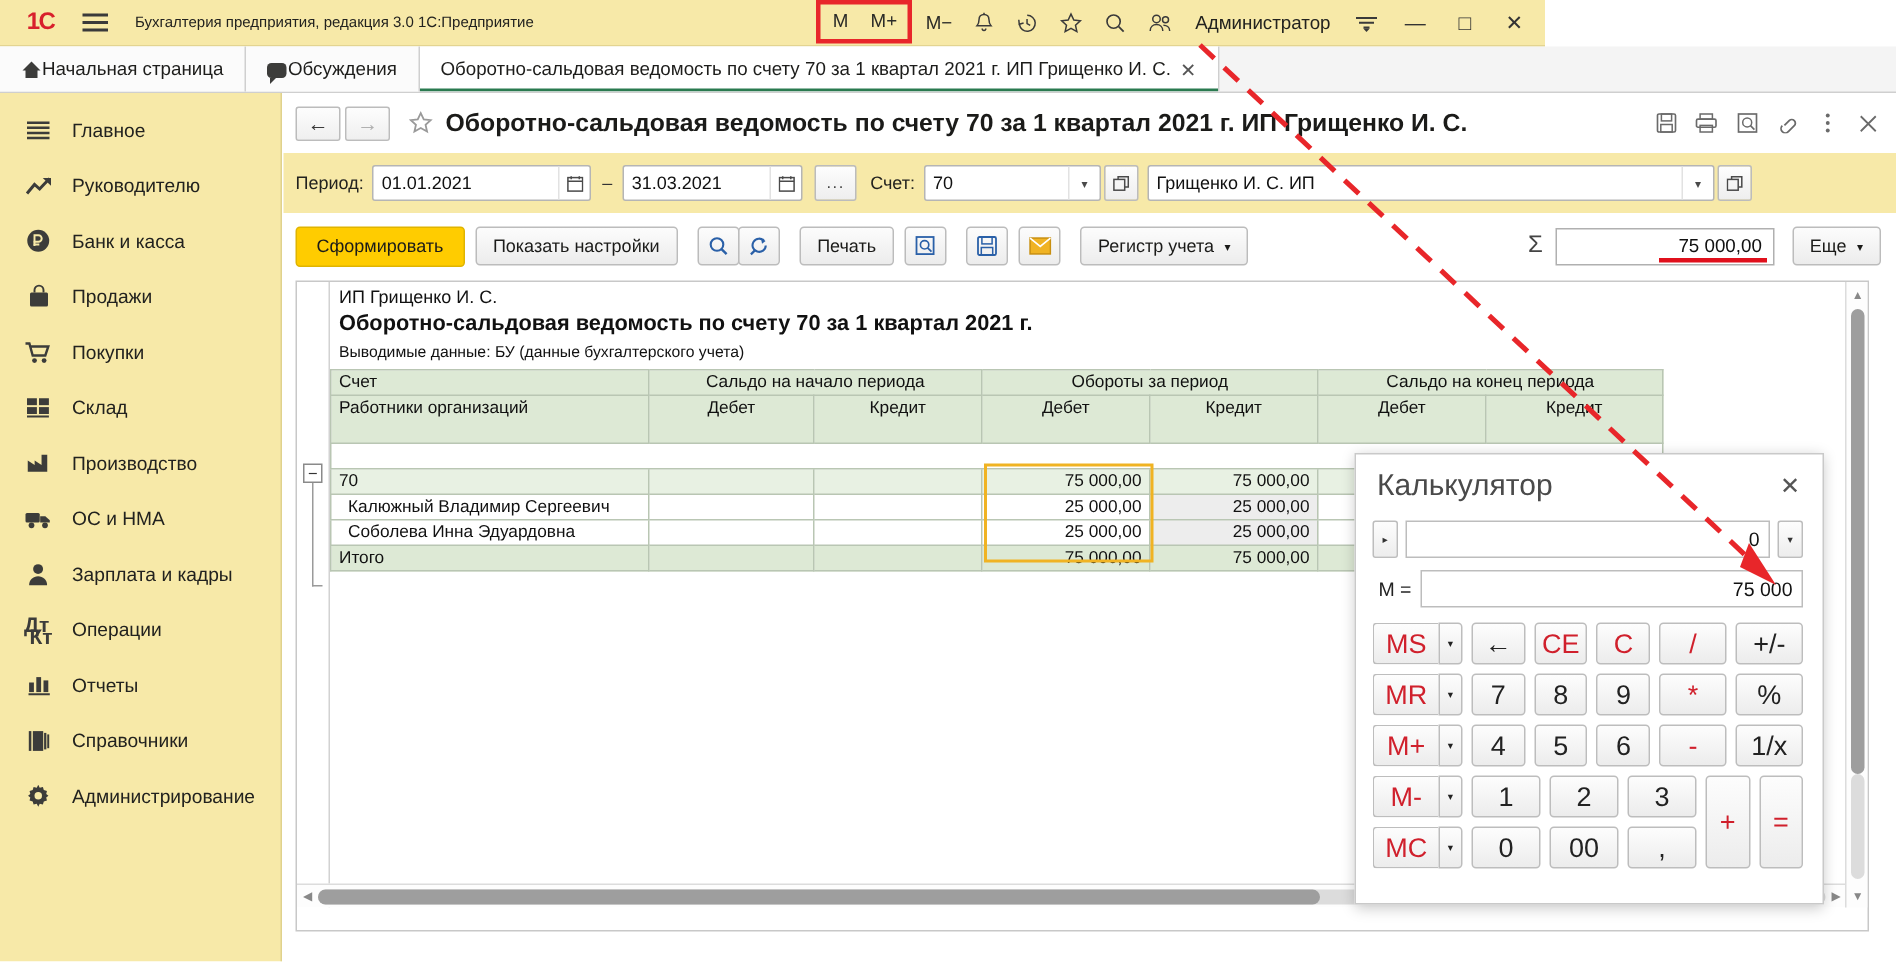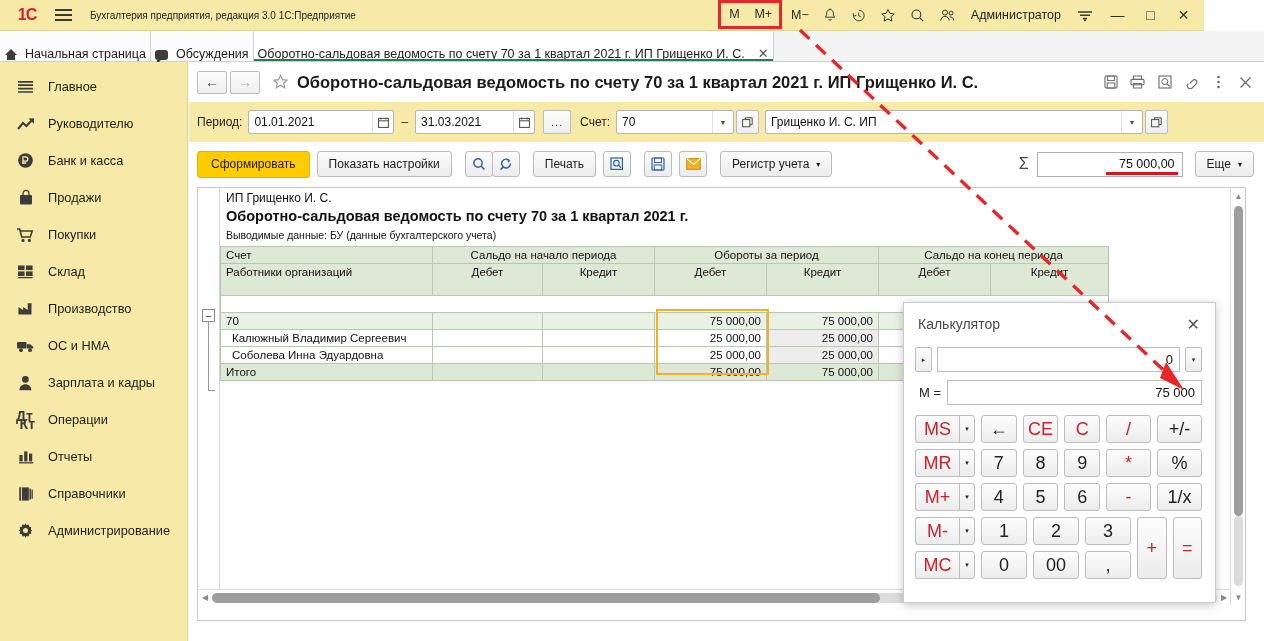--- a/index.html
+++ b/index.html
@@ -9,21 +9,21 @@
     overflow: hidden;
     font-family: "Liberation Sans", sans-serif;
     font-size: 12px;
     color: #1a1a1a;
     background: #fff;
   }
   #app { position: relative; width: 1264px; height: 641px; background:#fff; }
 
   
   .titlebar {
-    position:absolute; left:0; top:0; width:1204px; height:31px;
+    position:absolute; left:0; top:0; width:1030px; height:31px;
     background:#f7e9a8;
     display:flex; align-items:center;
     border-bottom:1px solid #e3d491;
   }
   .logo1c {
     width:34px; height:20px; margin-left:10px;
     display:flex; align-items:center; justify-content:center;
     font-weight:bold; color:#d8202c; font-size:16px; letter-spacing:-1px;
   }
   .burger { width:26px; height:22px; margin-left:6px; display:flex; flex-direction:column;
@@ -45,22 +45,22 @@
   .win-btn { width:33px; height:31px; display:flex; align-items:center; justify-content:center;
              font-size:14px; color:#333; cursor:pointer; }
 
   
   .tabbar {
     position:absolute; left:0; top:31px; width:1264px; height:31px;
     background:#f4f4f4; border-bottom:1px solid #cfcfcf;
     display:flex; align-items:stretch;
   }
   .tab {
-    display:flex; align-items:flex-end; gap:7px;
-    padding:0 4px; background:#fbfbfb;
+    display:flex; align-items:center; 
+    padding:0 14px; background:#fbfbfb;
     border-right:1px solid #cfcfcf; font-size:12.5px; color:#1d1d1b;
     cursor:pointer; position:relative; white-space:nowrap;
   }
   .tab.active { background:#fff; }
   .tab.active::after {
     content:""; position:absolute; left:0; right:0; bottom:0; height:2px; background:#2a7a50;
   }
   .tab .tclose { margin-left:6px; color:#555; font-size:13px; }
   .tab-ico { width:14px; height:13px; display:inline-block; position:relative; }
   .ico-home::before {
@@ -234,21 +234,21 @@
   .hthumb { position:absolute; left:0; top:0; width:66.5%; height:10px;
             background:#9e9e9e; border-radius:5px; }
 
   
   .calc {
     position:absolute; left:903px; top:302px; width:313px; height:301px;
     background:#fff; border:1px solid #c9c9c9;
     box-shadow:0 2px 9px rgba(0,0,0,.22);
   }
   .calc-head { height:42px; display:flex; align-items:center; padding:0 10px 0 14px; }
-  .calc-title { font-size:14px; color:#4a4a4a; }
+  .calc-title { font-size:20px; color:#4a4a4a; }
   .calc-close { margin-left:auto; font-size:16px; color:#555; cursor:pointer; padding:2px 5px; }
   .calc-row1 { display:flex; align-items:center; padding:0 13px 0 11px; gap:5px; height:29px; }
   .mini-btn {
     width:17px; height:25px; border:1px solid #bdbdbd; background:linear-gradient(#fdfdfd,#ededed);
     border-radius:2px; display:flex; align-items:center; justify-content:center;
     font-size:7px; color:#333; cursor:pointer;
   }
   .disp {
     flex:1; height:25px; border:1px solid #bdbdbd; background:#fff;
     display:flex; align-items:center; justify-content:flex-end;

